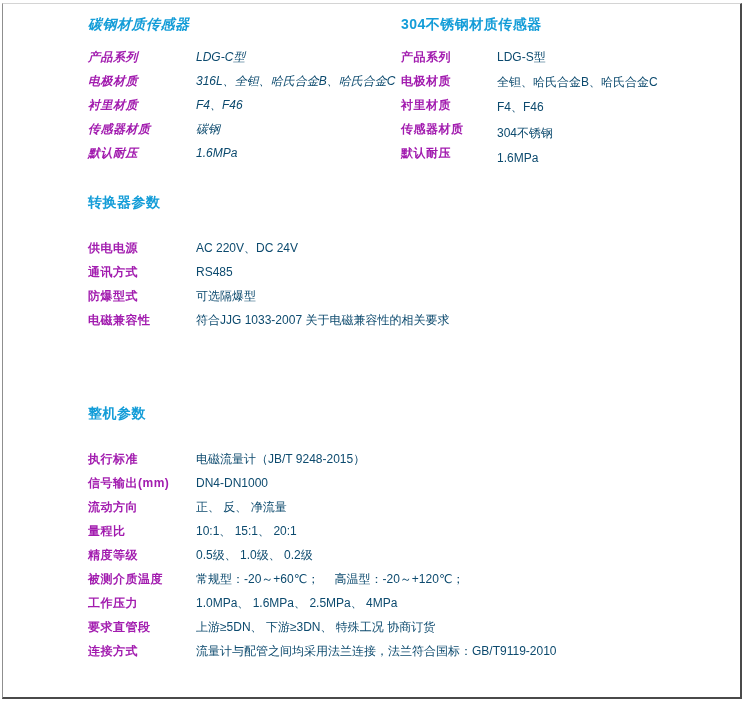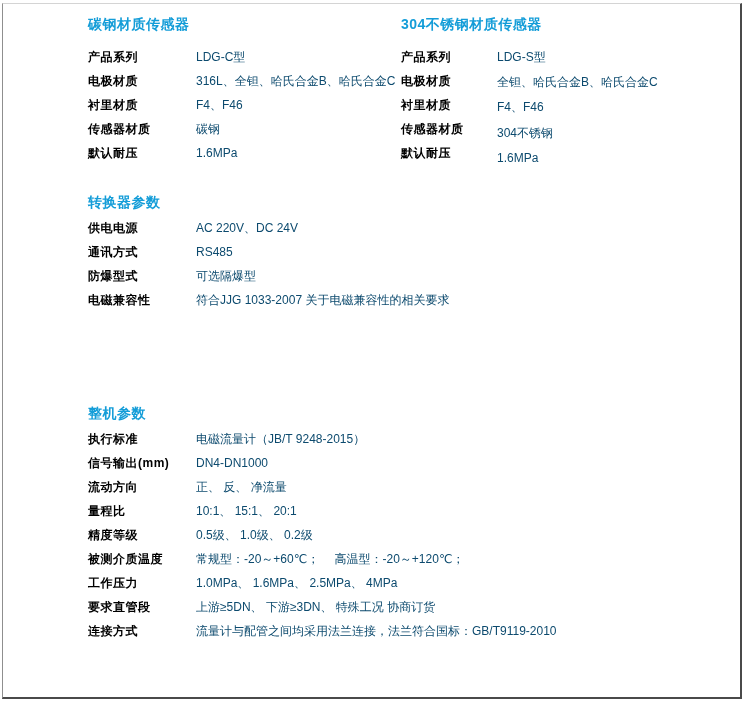--- a/index.html
+++ b/index.html
@@ -24,37 +24,37 @@
   }
   .section { position: absolute; }
   .section-title {
     margin: 0;
     font-size: 14px;
     line-height: 20px;
     font-weight: bold;
     color: var(--accent, #149dd8);
     letter-spacing: 0.5px;
   }
-  .rows { margin-top: 4px; }
+  .rows { margin-top: 24px; }
   .row { display: flex; align-items: center; height: 24px; }
   .row .label {
     flex: 0 0 108px;
     font-size: 12px;
     font-weight: bold;
-    color: #000000;
+    color: #a21caf;
     letter-spacing: 0.5px;
     white-space: pre;
   }
   .row .value {
     font-size: 12px;
     color: #0c4a6e;
     white-space: pre;
   }
 
-  #sec-left  { left: 88px;  top: 14px;  width: 310px; }
+  #sec-left  { left: 88px;  top: 14px;  width: 310px; font-style: italic; }
   #sec-left .rows { margin-top: 11px; }
 
   #sec-right { left: 401px; top: 14px;  width: 336px; }
   #sec-right .rows { margin-top: 11px; }
   #sec-right .row .label { flex-basis: 96px; }
   #sec-right .row:nth-child(2) .value { transform: translateY(1px); }
   #sec-right .row:nth-child(3) .value { transform: translateY(2px); }
   #sec-right .row:nth-child(4) .value { transform: translateY(4px); }
   #sec-right .row:nth-child(5) .value { transform: translateY(5px); }
 

